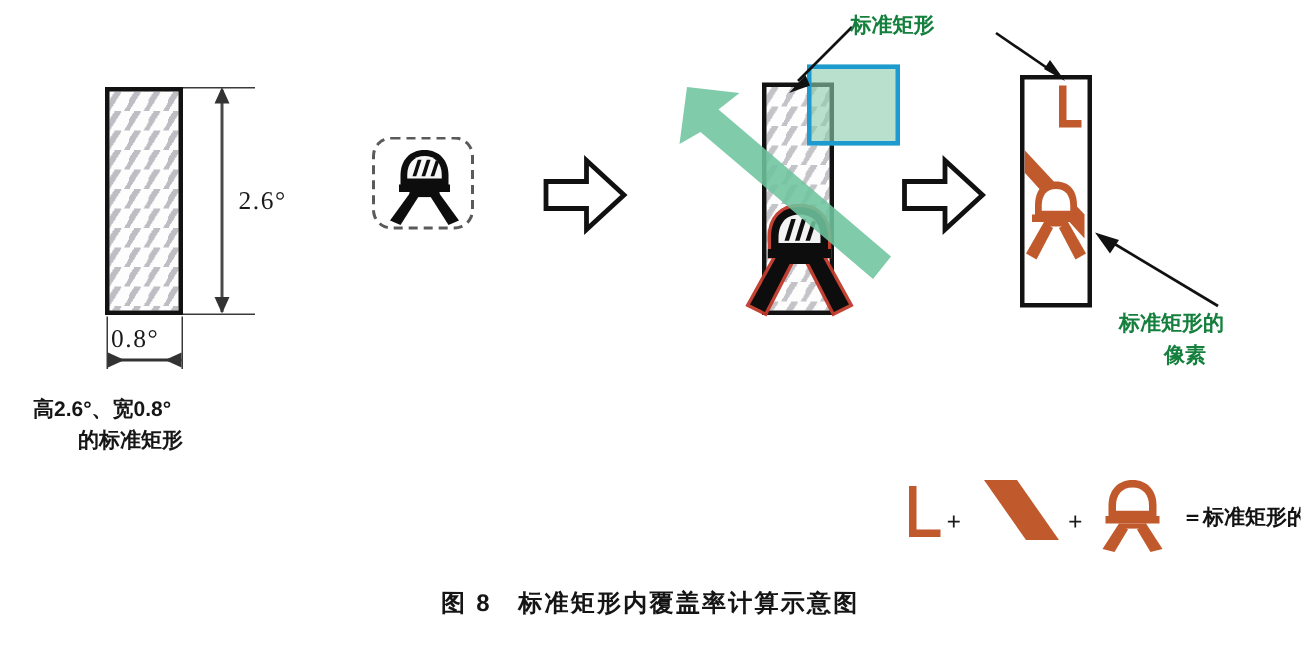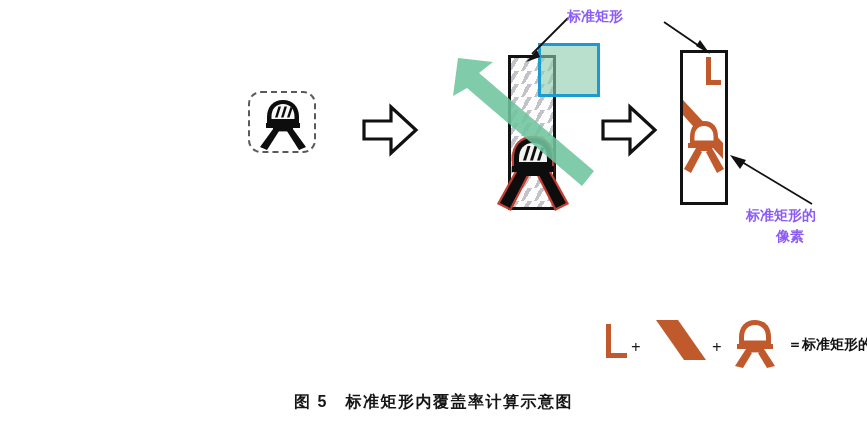--- a/index.html
+++ b/index.html
@@ -189,32 +189,54 @@
     letter-spacing: 1.5px;
     color: #151515;
   }
 
   
   .callout-label {
     position: absolute;
     font-family: "Liberation Sans", "DejaVu Sans", sans-serif;
     font-weight: bold;
     font-size: 14px;
-    color: #8b5cf6;
+    color: #15803d;
     line-height: 1.45;
     text-align: center;
     white-space: nowrap;
   }
   svg { display: block; overflow: visible; }
 </style>
 </head>
 <body>
 
 <div class="figure-root">
 
+  <div class="abs" id="panel-std-rect">
+
+    <div class="std-rect-box"></div>
+
+    <div class="wit-line-h abs" style="left:122px; top:58px; width:48px;"></div>
+    <div class="wit-line-h abs" style="left:122px; top:209px; width:48px;"></div>
+
+    <div class="dim-v-line" style="left:147px; top:60px; height:148px;"></div>
+    <div class="arrow-up" style="left:143px; top:58px;"></div>
+    <div class="arrow-down" style="left:143px; top:198px;"></div>
+    <div class="dim-text" style="left:159px; top:124px;">2.6°</div>
+
+    <div class="wit-line-v abs" style="left:71px; top:211px; height:35px;"></div>
+    <div class="wit-line-v abs" style="left:121px; top:211px; height:35px;"></div>
+    <div class="dim-h-line" style="left:72px; top:239px; width:49px;"></div>
+    <div class="arrow-right" style="left:72px; top:235px;"></div>
+    <div class="arrow-left" style="left:110px; top:235px;"></div>
+    <div class="dim-text" style="left:74px; top:216px;">0.8°</div>
+
+    <div class="cn-label" style="left:22px; top:262px; text-align:left;">高2.6°、宽0.8°</div>
+    <div class="cn-label" style="left:52px; top:283px; text-align:left;">的标准矩形</div>
+  </div>
 
   <div class="abs" id="panel-train-icon">
     <div class="dashed-round-box"></div>
     <svg class="abs" style="left:16px; top:10px;" width="58" height="56" viewBox="0 0 58 56">
 
       <path d="M22 30 L6 52 L13 55 L27 33 Z" fill="#0d0d0d"></path>
       <path d="M36 30 L52 52 L45 55 L31 33 Z" fill="#0d0d0d"></path>
 
       <path d="M29 5 C19 5 13 12 13 22 L13 31 L45 31 L45 22 C45 12 39 5 29 5 Z" fill="#0d0d0d"></path>
 
@@ -325,15 +347,15 @@
       <rect x="18" y="33" width="18" height="3.4" fill="#c0592b"></rect>
       <path d="M18 33 L7 50 L15 52 L24 37 Z" fill="#c0592b"></path>
       <path d="M36 33 L47 50 L39 52 L30 37 Z" fill="#c0592b"></path>
     </svg>
 
     <div class="formula-text" style="left:188px; top:24px;">
       <span>＝标准矩形的</span>
     </div>
   </div>
 
-  <div class="abs" id="figure-caption">图 5　标准矩形内覆盖率计算示意图</div>
+  <div class="abs" id="figure-caption">图 8　标准矩形内覆盖率计算示意图</div>
 
 </div>
 
 </body></html>

